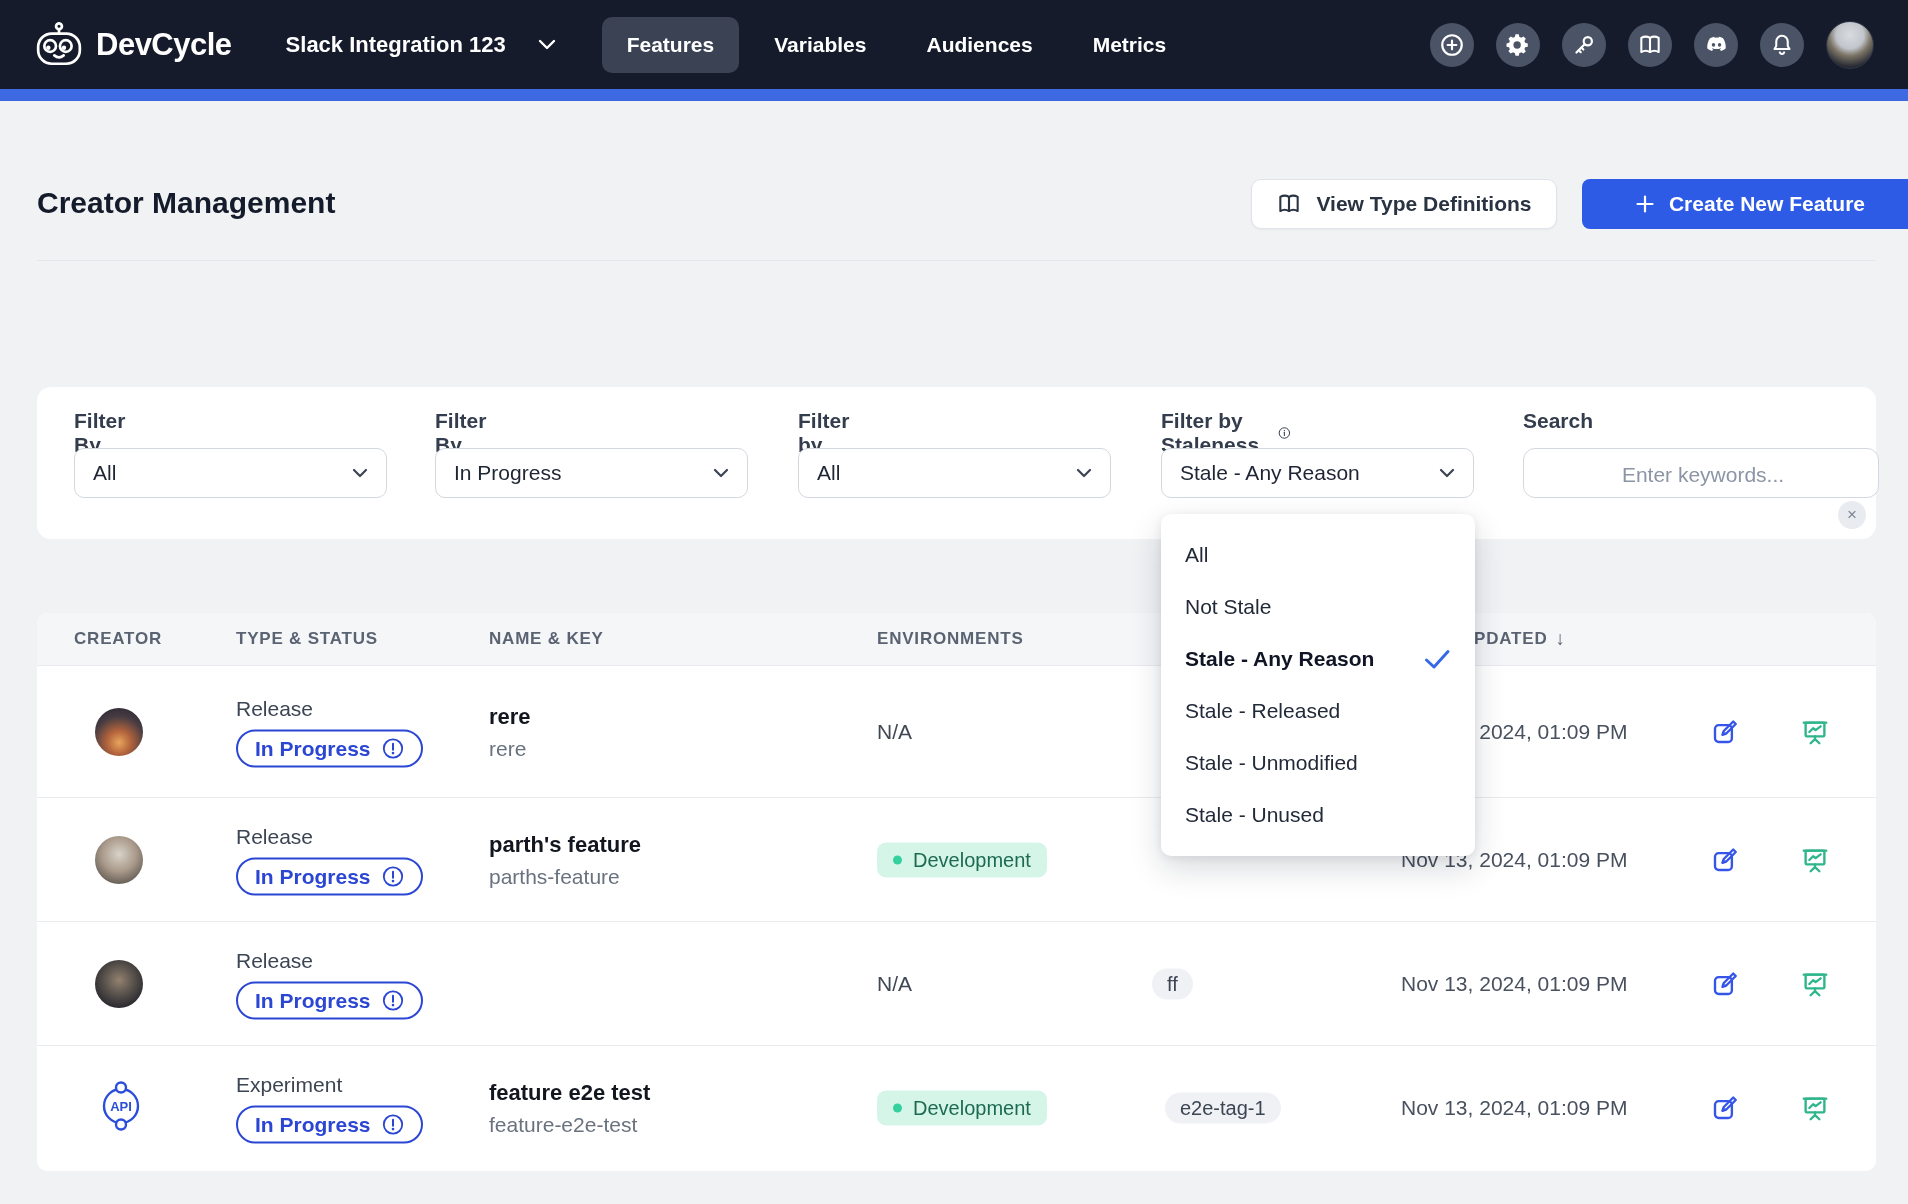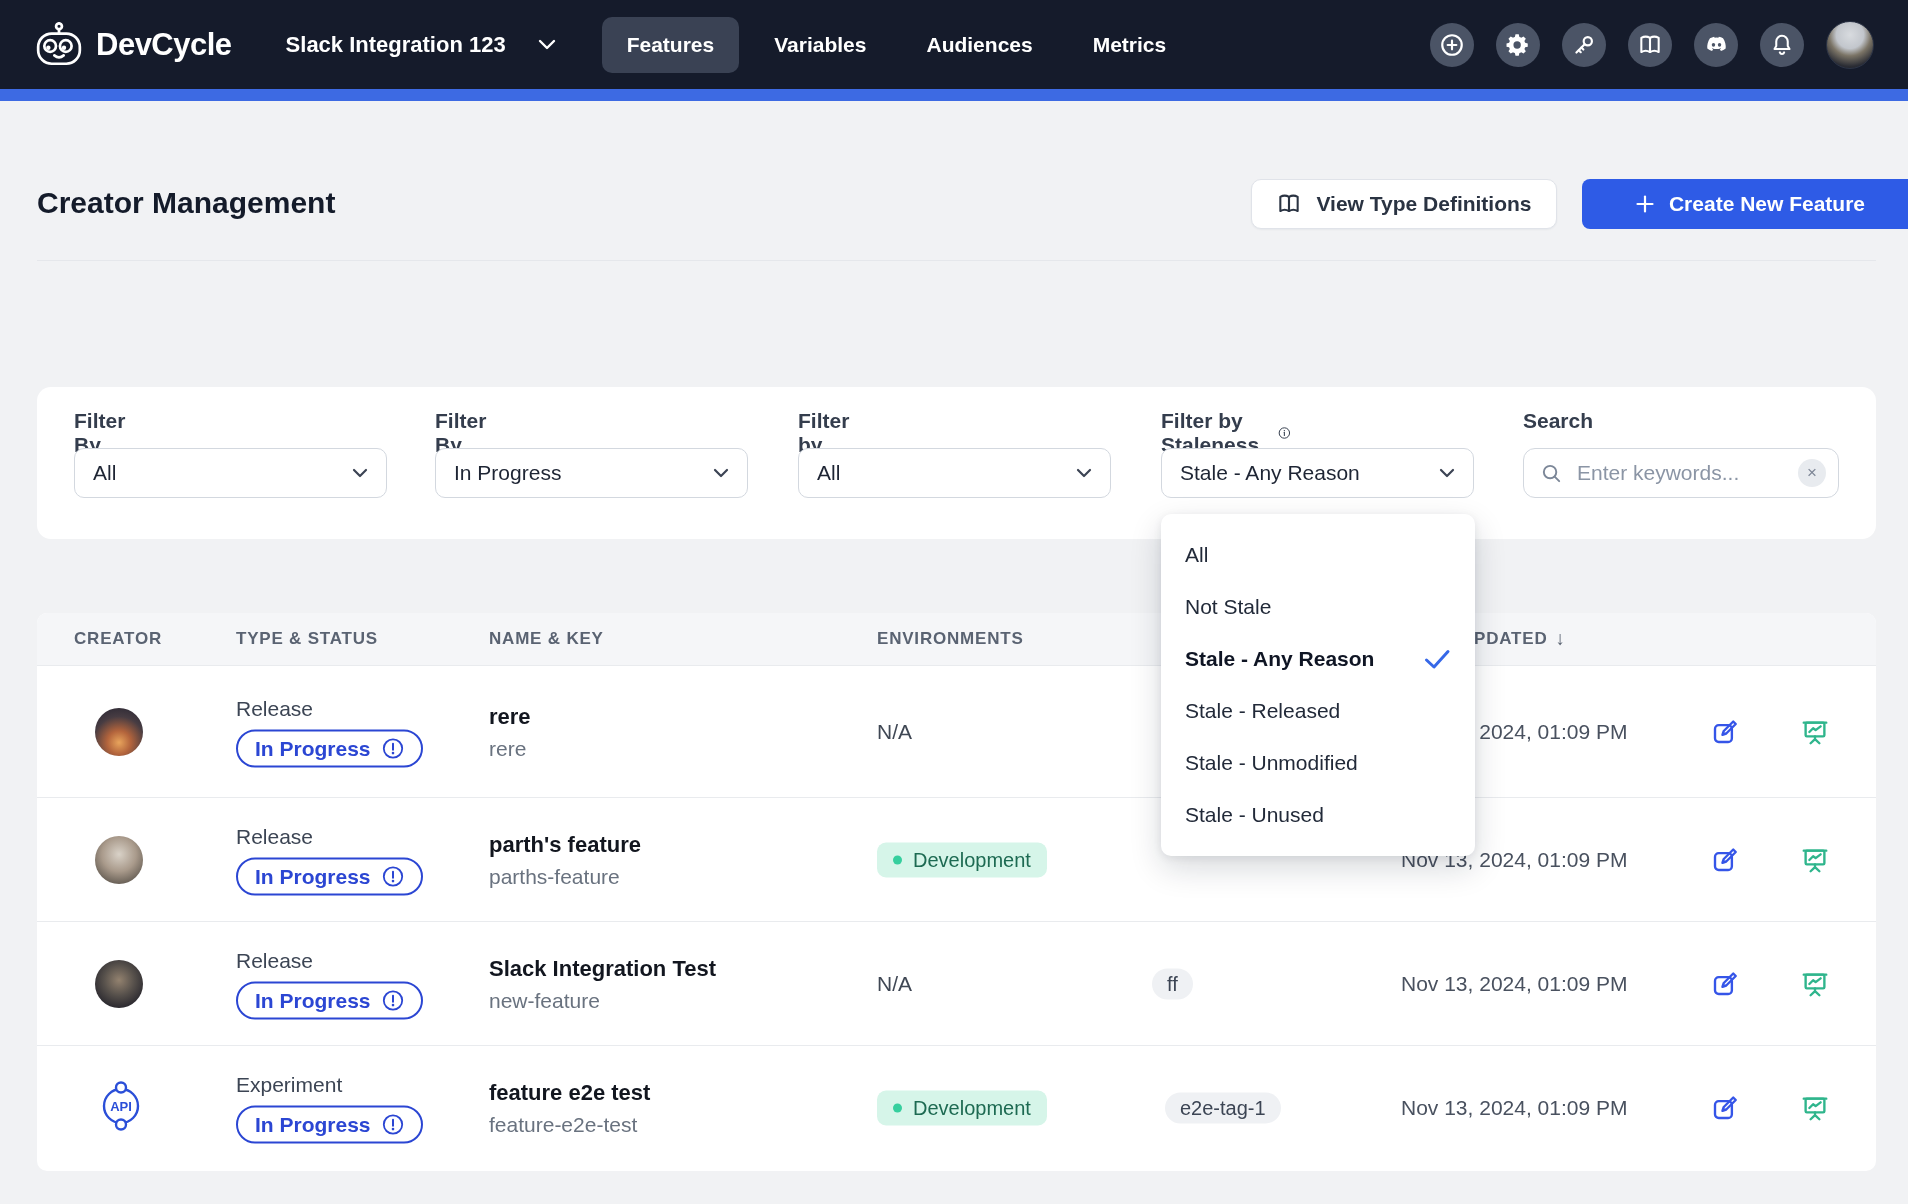--- a/index.html
+++ b/index.html
@@ -244,21 +244,21 @@
       <div class="select-box" style="width:313px;">
         <span>Stale - Any Reason</span>
         <svg class="chev" width="16" height="10" viewBox="0 0 16 10">
           <polyline points="2,2 8,8 14,2" fill="none" stroke="#3c4454" stroke-width="2.2" stroke-linecap="round" stroke-linejoin="round"></polyline>
         </svg>
       </div>
     </div>
 
     <div class="filter-group" style="left:1486px;">
       <div class="filter-label">Search</div>
-      <div class="search-box" style="width:316px;">
+      <div class="search-box" style="width:356px;flex-direction:column;">
         <svg width="23" height="23" viewBox="0 0 24 24">
           <circle cx="10.5" cy="10.5" r="6.5" fill="none" stroke="#7c8798" stroke-width="2"></circle>
           <line x1="15.3" y1="15.3" x2="20" y2="20" stroke="#7c8798" stroke-width="2" stroke-linecap="round"></line>
         </svg>
         <span class="search-placeholder">Enter keywords...</span>
         <button class="search-clear">×</button>
       </div>
     </div>
   </section>
 
@@ -376,24 +376,20 @@
         <div class="type-label">Release</div>
         <div class="status-badge">
           <span>In Progress</span>
           <svg width="22" height="22" viewBox="0 0 22 22">
             <circle cx="11" cy="11" r="9.2" fill="none" stroke="#2b46d3" stroke-width="1.8"></circle>
             <line x1="11" y1="6.2" x2="11" y2="12.2" stroke="#2b46d3" stroke-width="2" stroke-linecap="round"></line>
             <circle cx="11" cy="15.6" r="1.3" fill="#2b46d3"></circle>
           </svg>
         </div>
       </div>
-      <div class="cell" style="left:452px;">
-        <div class="feat-name">Slack Integration Test</div>
-        <div class="feat-key">new-feature</div>
-      </div>
       <div class="cell" style="left:840px;">
         <span class="env-na">N/A</span>
       </div>
       <div class="cell" style="left:1115px;">
         <span class="tag-pill">ff</span>
       </div>
       <div class="cell" style="left:1364px;">
         <span class="updated-text">Nov 13, 2024, 01:09 PM</span>
       </div>
       <button class="action-btn" style="left:1670px;">

